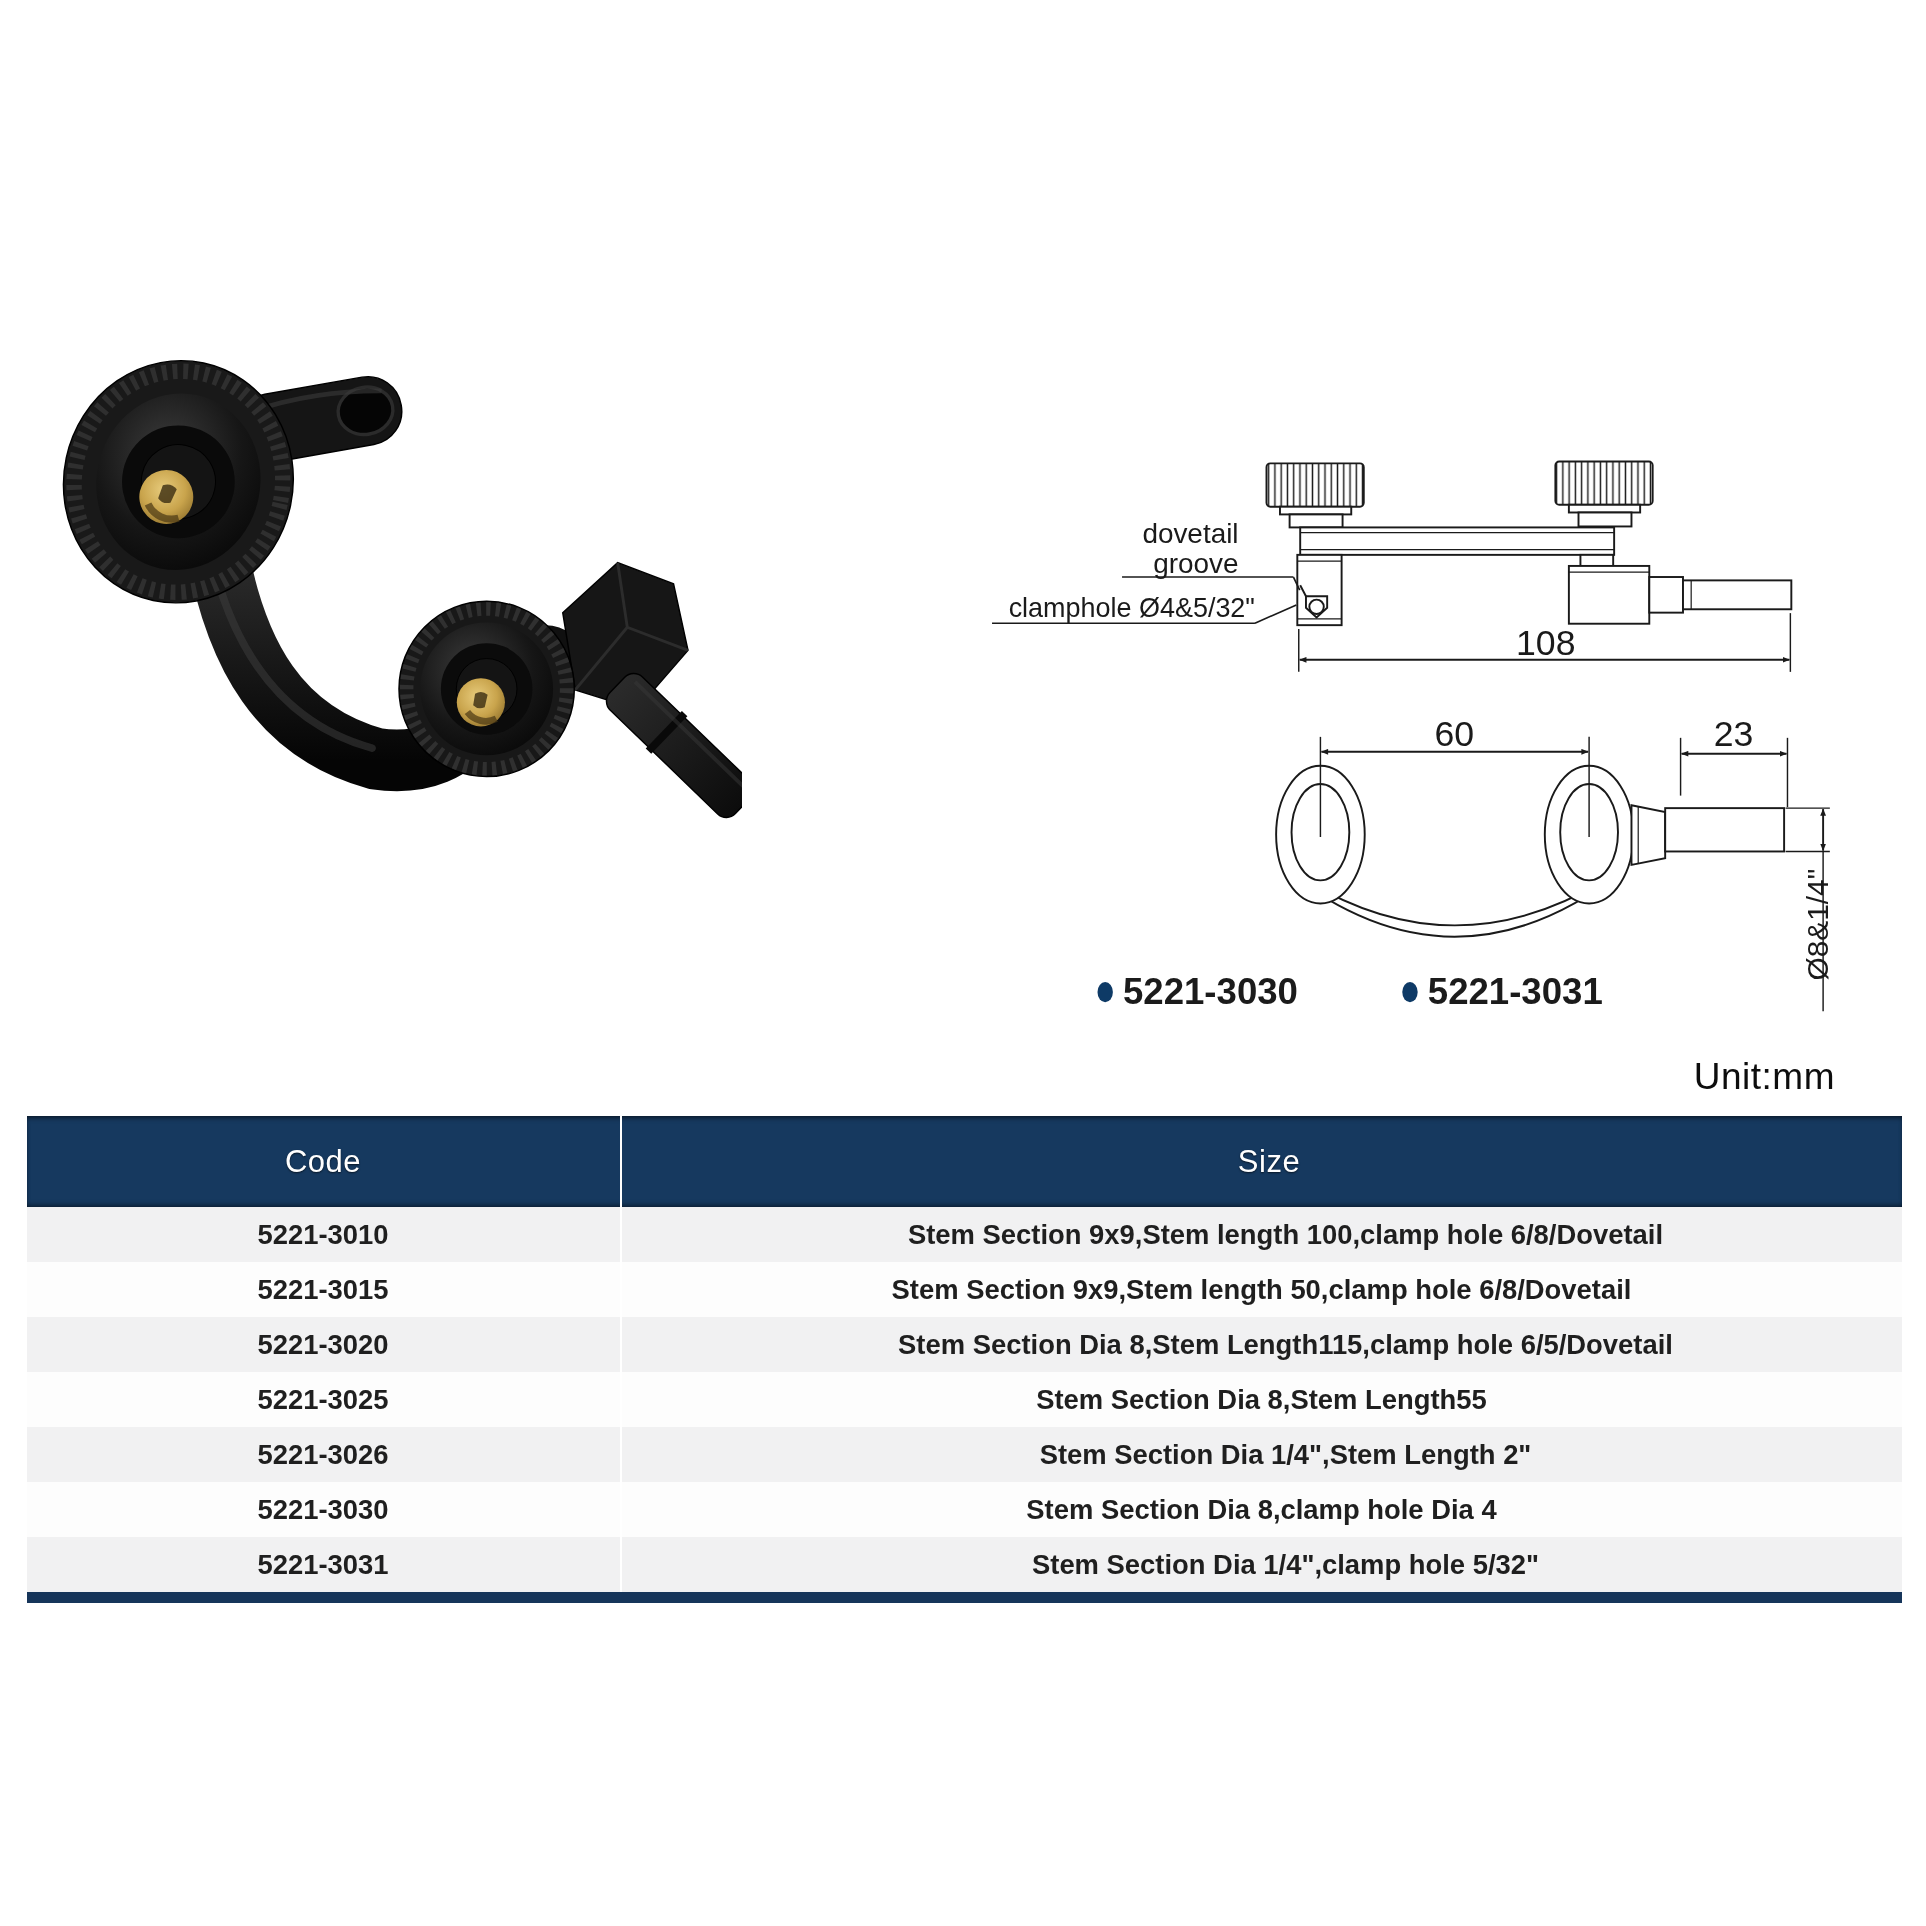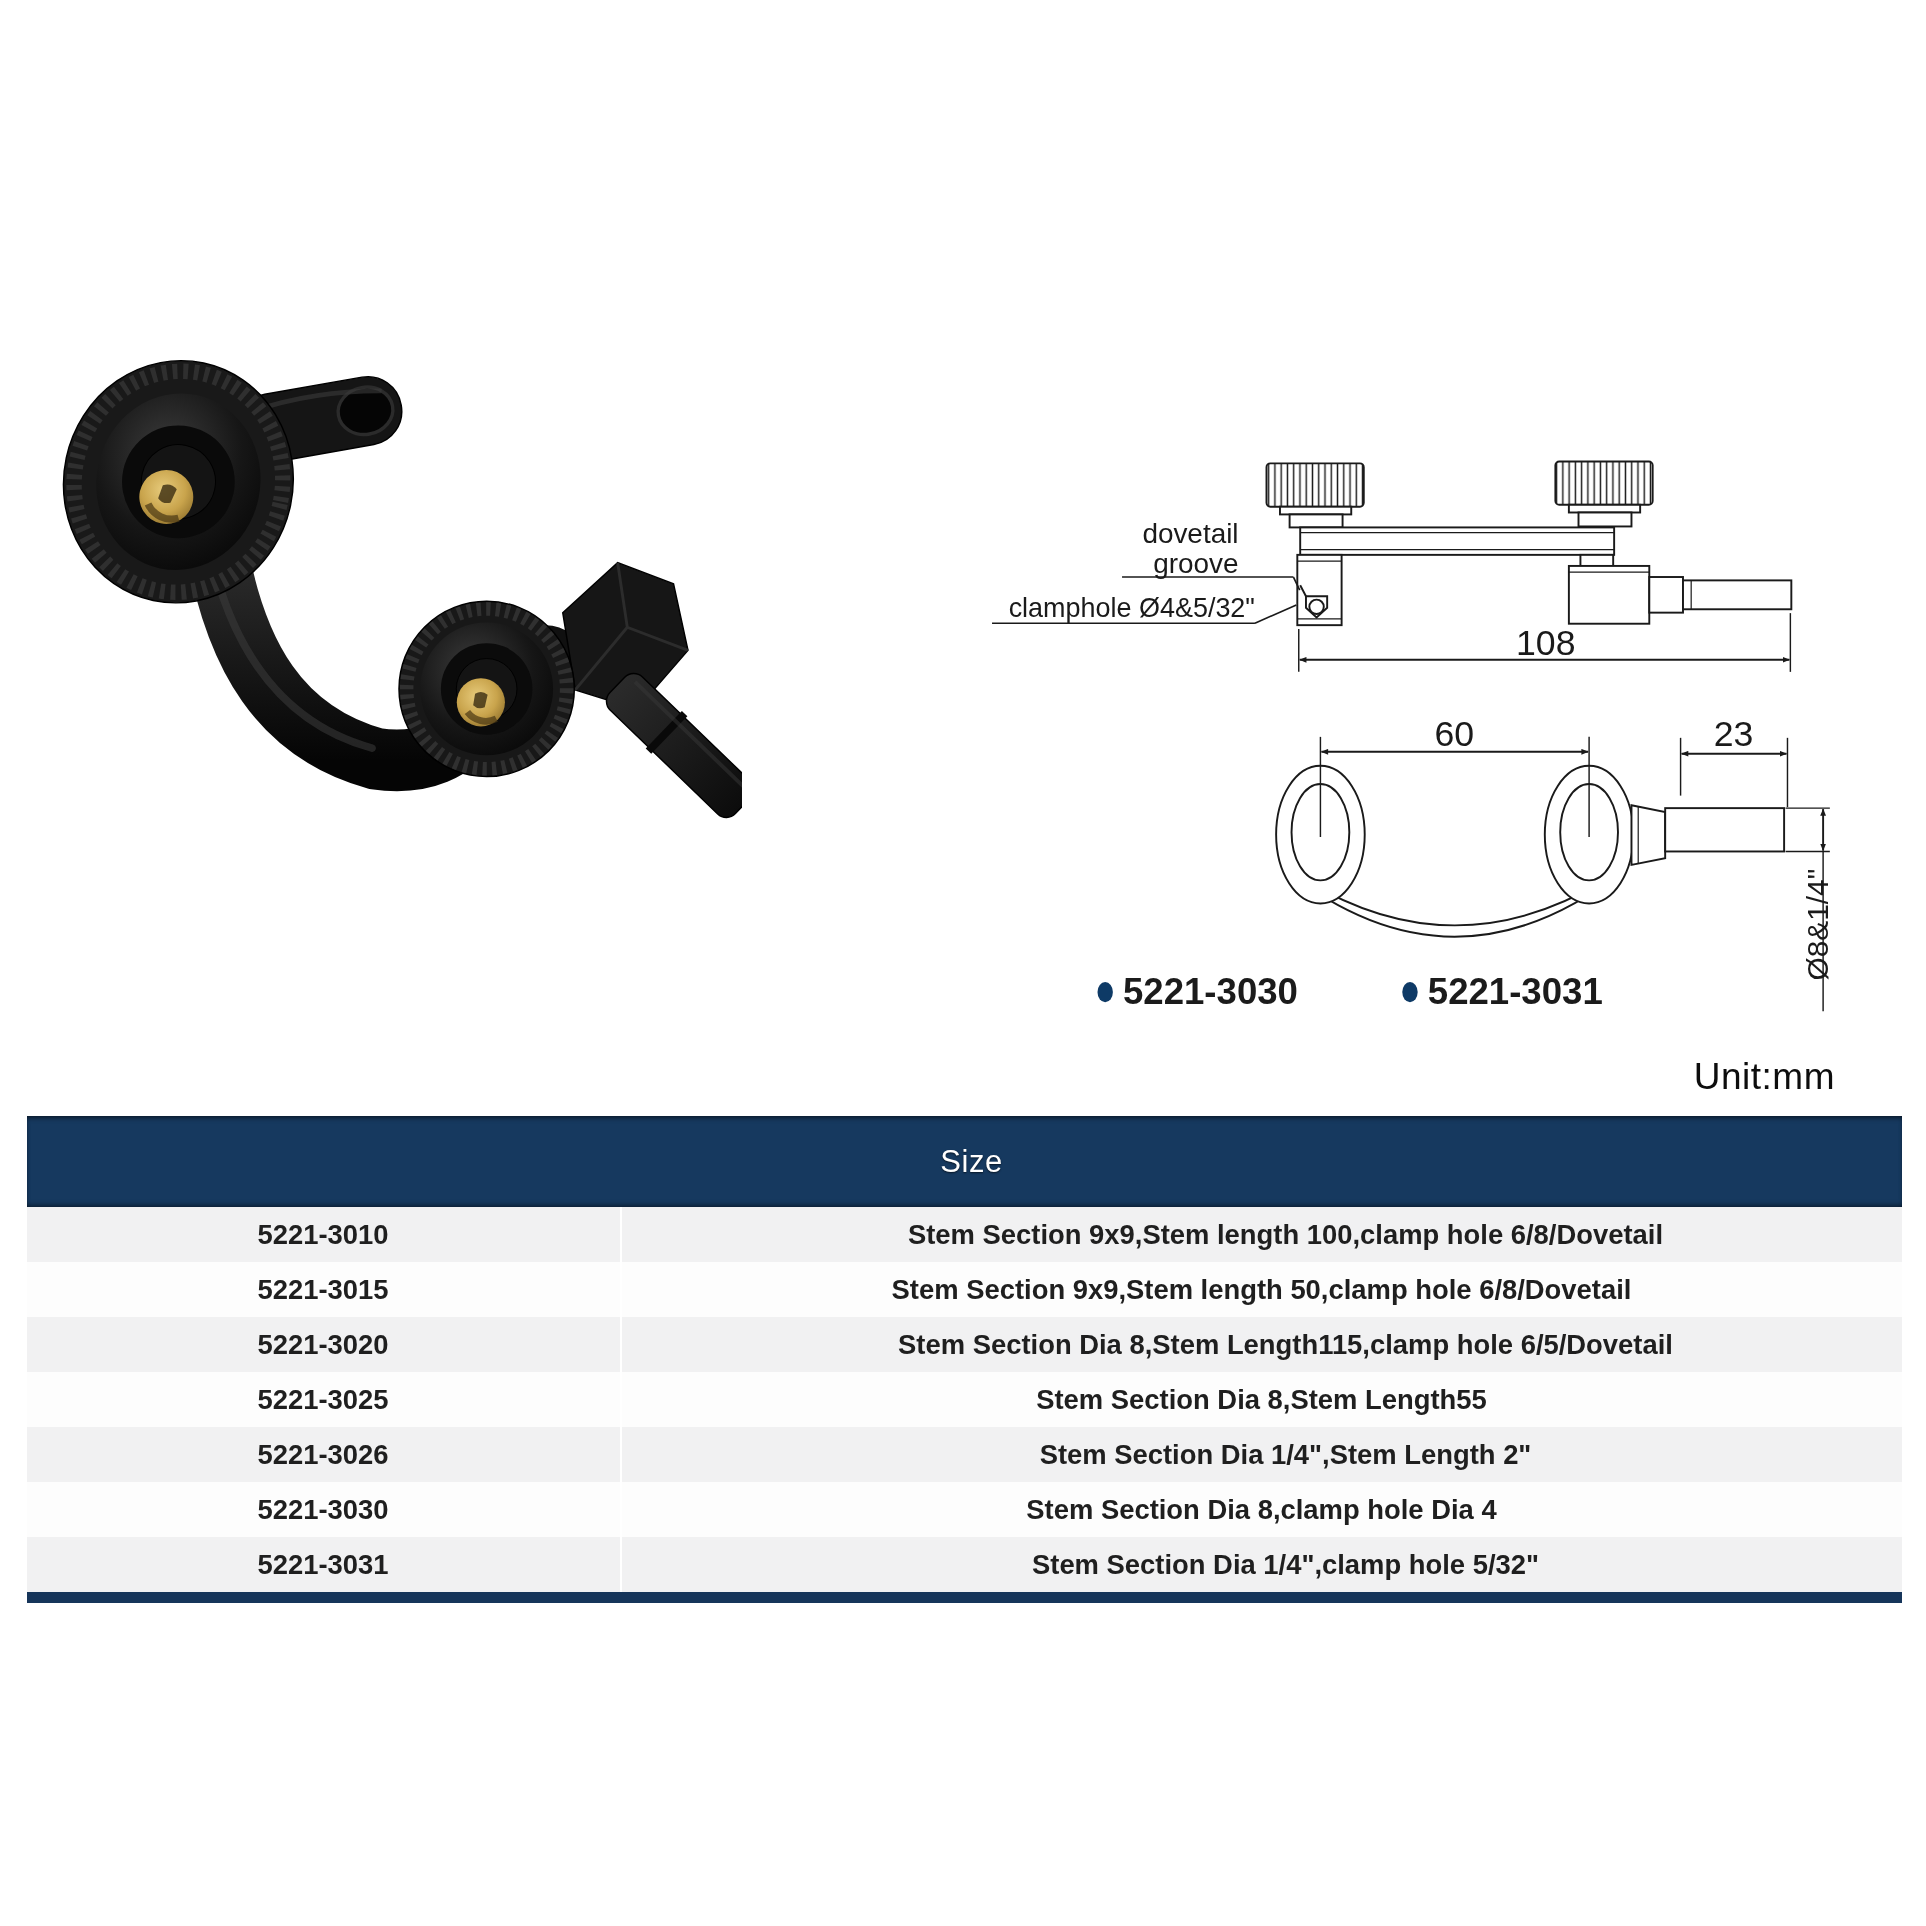--- a/index.html
+++ b/index.html
@@ -234,20 +234,21 @@
         <ellipse cx="1028" cy="1140" rx="16" ry="21" fill="#0e3a66"></ellipse>
         <text x="1065" y="1165" font-size="76" font-weight="600" fill="#1b1b1b">5221-3031</text>
       </g>
     </svg>
   </div>
 
   <div class="unit-label">Unit:mm</div>
 
   <div class="spec-table">
     <div class="thead">
+      <div class="th th-code">Code</div>
       <div class="th th-size">Size</div>
     </div>
     <div class="tbody">
         <div class="row alt">
       <div class="cell cell-code">5221-3010</div>
       <div class="cell cell-size">Stem Section 9x9,Stem length 100,clamp hole 6/8/Dovetail</div>
     </div>
         <div class="row">
       <div class="cell cell-code">5221-3015</div>
       <div class="cell cell-size">Stem Section 9x9,Stem length 50,clamp hole 6/8/Dovetail</div>

